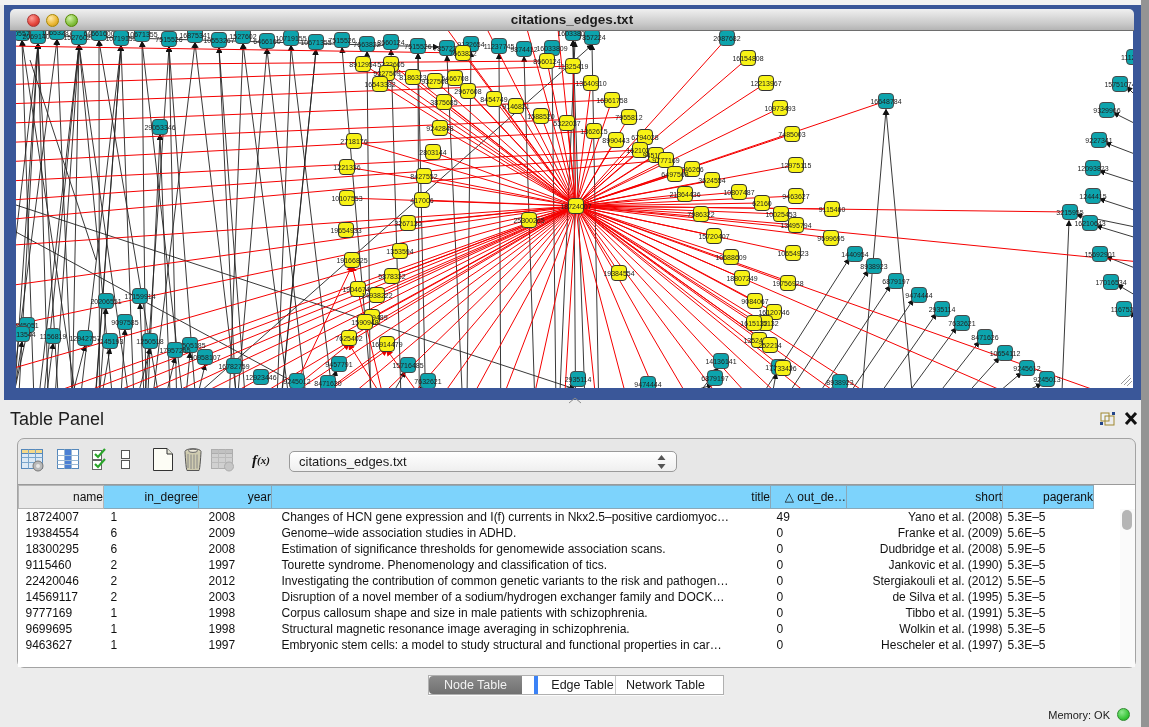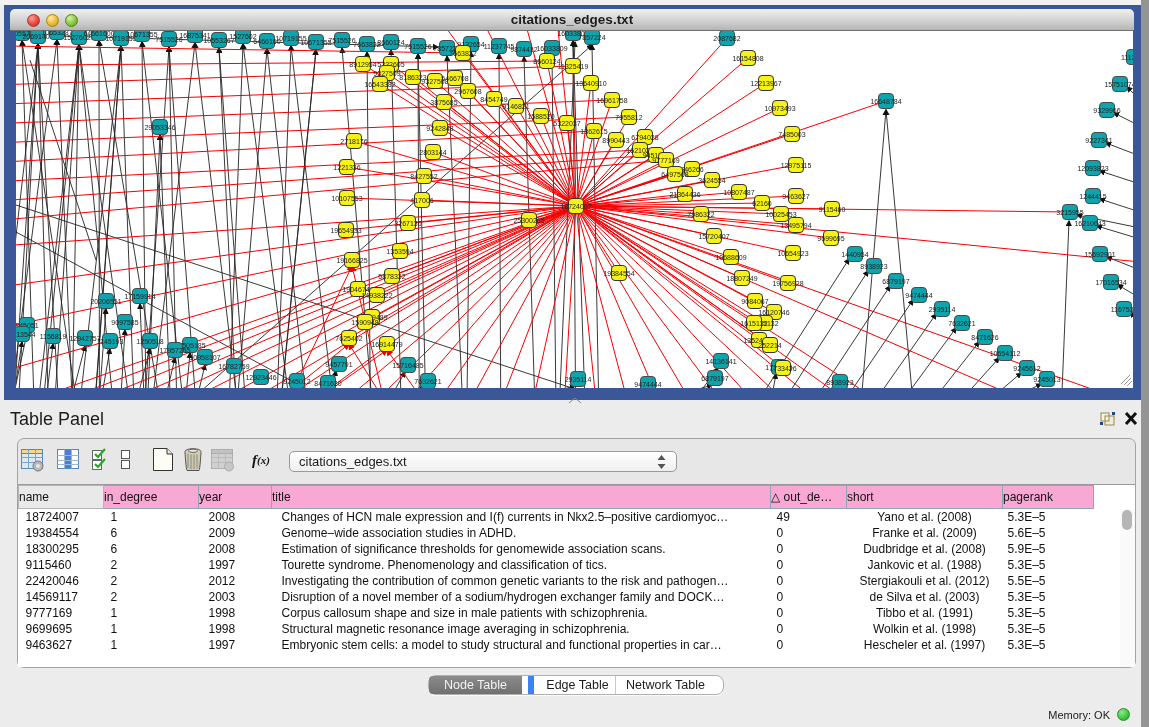--- a/index.html
+++ b/index.html
@@ -20,39 +20,39 @@
 #tpbar { left:0px; top:400px; width:1141px; height:33px; background:#ececec; }
 #tplabel { left:10px; top:409px; font-size:18px; color:#1c1c1c; }
 #panel { left:17px; top:438px; width:1119px; height:230px; background:#e7e7e7;
   border:1px solid #a3a3a3; border-radius:7px; }
 #combo { left:289px; top:451px; width:388px; height:21px; background:linear-gradient(#ffffff,#efefef);
   border:1px solid #9a9a9a; border-radius:5px; font-size:13px; color:#1b1b1b; line-height:19px;
   padding-left:9px; }
 #tablewrap { left:18px; top:484px; width:1117px; height:183px; background:#ffffff; overflow:hidden;
   border-top:1px solid #9a9a9a; }
 table { border-collapse:collapse; table-layout:fixed; width:1075px; font-size:12px; color:#111; }
-th { background:#f9a8d4; border:1px solid #8aa8b8; font-weight:normal; height:23px; font-size:12px; }
+th { background:#7dd3fc; border:1px solid #8aa8b8; font-weight:normal; height:23px; font-size:12px; }
 th.c1 { background:#e9e9e9; border-color:#b5b5b5; }
 td { height:16px; padding:0; white-space:nowrap; overflow:hidden; }
 .c1 { width:85px; padding-left:7px; }
 .c2 { width:95px; padding-left:7px; }
 .c3 { width:73px; padding-left:10px; }
 .c4 { width:499px; padding-left:10px; }
 .c5 { width:76px; padding-left:6px; }
-.c6 { width:156px; text-align:center; }
+.c6 { width:156px; text-align:right; }
 .c7 { width:91px; padding-left:5px; }
-th.c1,th.c2,th.c3,th.c4,th.c5,th.c6,th.c7 { text-align:left; padding-left:0; }
+th.c1,th.c2,th.c3,th.c4,th.c5,th.c6,th.c7 { text-align:right; padding-left:0; }
 #vscroll { left:1120px; top:509px; width:15px; height:158px; background:#fafafa; }
 #vthumb { position:absolute; left:2px; top:1px; width:10px; height:20px; background:#b5b5b5; border-radius:5px; }
-#tabs { left:428px; top:675px; width:296px; height:20px; border:1px solid #b0b0b0; border-radius:8px;
+#tabs { left:428px; top:675px; width:296px; height:20px; border:1px solid #b0b0b0; border-radius:0;
   background:#ffffff; font-size:12.5px; box-shadow:0 1px 0 rgba(255,255,255,.8); }
 .seg { position:absolute; top:0; height:18px; line-height:18px; text-align:center; color:#1b1b1b; }
 #seg1 { left:0; width:93px; background:linear-gradient(#8b8b8b,#707070); color:#f2f2f2;
   border-radius:4px 0 0 4px; }
-#seg2 { left:99px; width:93px; border-left:6px solid #3b82f6; }
+#seg2 { left:105px; width:93px; border-left:4px solid #3b82f6; }
 #seg3 { left:186px; width:100px; border-left:1px solid #c8c8c8; }
 #mem { left:1040px; top:709px; width:70px; text-align:right; font-size:11px; color:#1b1b1b; }
 #memdot { left:1117px; top:708px; width:13px; height:13px; border-radius:50%;
   background:radial-gradient(circle at 35% 30%, #8ee88e, #35c435 65%, #1e9a1e); border:1px solid #2c8a2c; }
 #paneicons { left:1100px; top:411px; }
 </style></head>
 <body>
 <div class="abs" id="topstrip"></div>
 <div class="abs" id="rightstrip"></div>
 <div class="abs" id="net">
@@ -692,21 +692,21 @@
           <th class="c3">year</th>
     <th class="c4">title</th>
           <th class="c5">△ out_de…</th>
           <th class="c6">short</th>
           <th class="c7">pagerank</th>
    </tr>
    <tr>
           <td class="c1">18724007</td>
           <td class="c2">1</td>
           <td class="c3">2008</td>
-          <td class="c4">Changes of HCN male expression and I(f) currents in Nkx2.5–positive cardiomyoc…</td>
+          <td class="c4">Changes of HCN gene expression and I(f) currents in Nkx2.5–positive cardiomyoc…</td>
           <td class="c5">49</td>
           <td class="c6">Yano et al. (2008)</td>
           <td class="c7">5.3E–5</td>
         </tr>
         <tr>
           <td class="c1">19384554</td>
           <td class="c2">6</td>
           <td class="c3">2009</td>
           <td class="c4">Genome–wide association studies in ADHD.</td>
           <td class="c5">0</td>
@@ -721,39 +721,39 @@
           <td class="c5">0</td>
           <td class="c6">Dudbridge et al. (2008)</td>
           <td class="c7">5.9E–5</td>
         </tr>
         <tr>
           <td class="c1">9115460</td>
           <td class="c2">2</td>
           <td class="c3">1997</td>
           <td class="c4">Tourette syndrome. Phenomenology and classification of tics.</td>
           <td class="c5">0</td>
-          <td class="c6">Jankovic et al. (1988)</td>
+          <td class="c6">Jankovic et al. (1990)</td>
           <td class="c7">5.3E–5</td>
         </tr>
         <tr>
           <td class="c1">22420046</td>
           <td class="c2">2</td>
           <td class="c3">2012</td>
           <td class="c4">Investigating the contribution of common genetic variants to the risk and pathogen…</td>
           <td class="c5">0</td>
           <td class="c6">Stergiakouli et al. (2012)</td>
           <td class="c7">5.5E–5</td>
         </tr>
         <tr>
           <td class="c1">14569117</td>
           <td class="c2">2</td>
           <td class="c3">2003</td>
           <td class="c4">Disruption of a novel member of a sodium/hydrogen exchanger family and DOCK…</td>
           <td class="c5">0</td>
-          <td class="c6">de Silva et al. (2003)</td>
+          <td class="c6">de Silva et al. (1995)</td>
           <td class="c7">5.3E–5</td>
         </tr>
         <tr>
           <td class="c1">9777169</td>
           <td class="c2">1</td>
           <td class="c3">1998</td>
           <td class="c4">Corpus callosum shape and size in male patients with schizophrenia.</td>
           <td class="c5">0</td>
           <td class="c6">Tibbo et al. (1991)</td>
           <td class="c7">5.3E–5</td>

